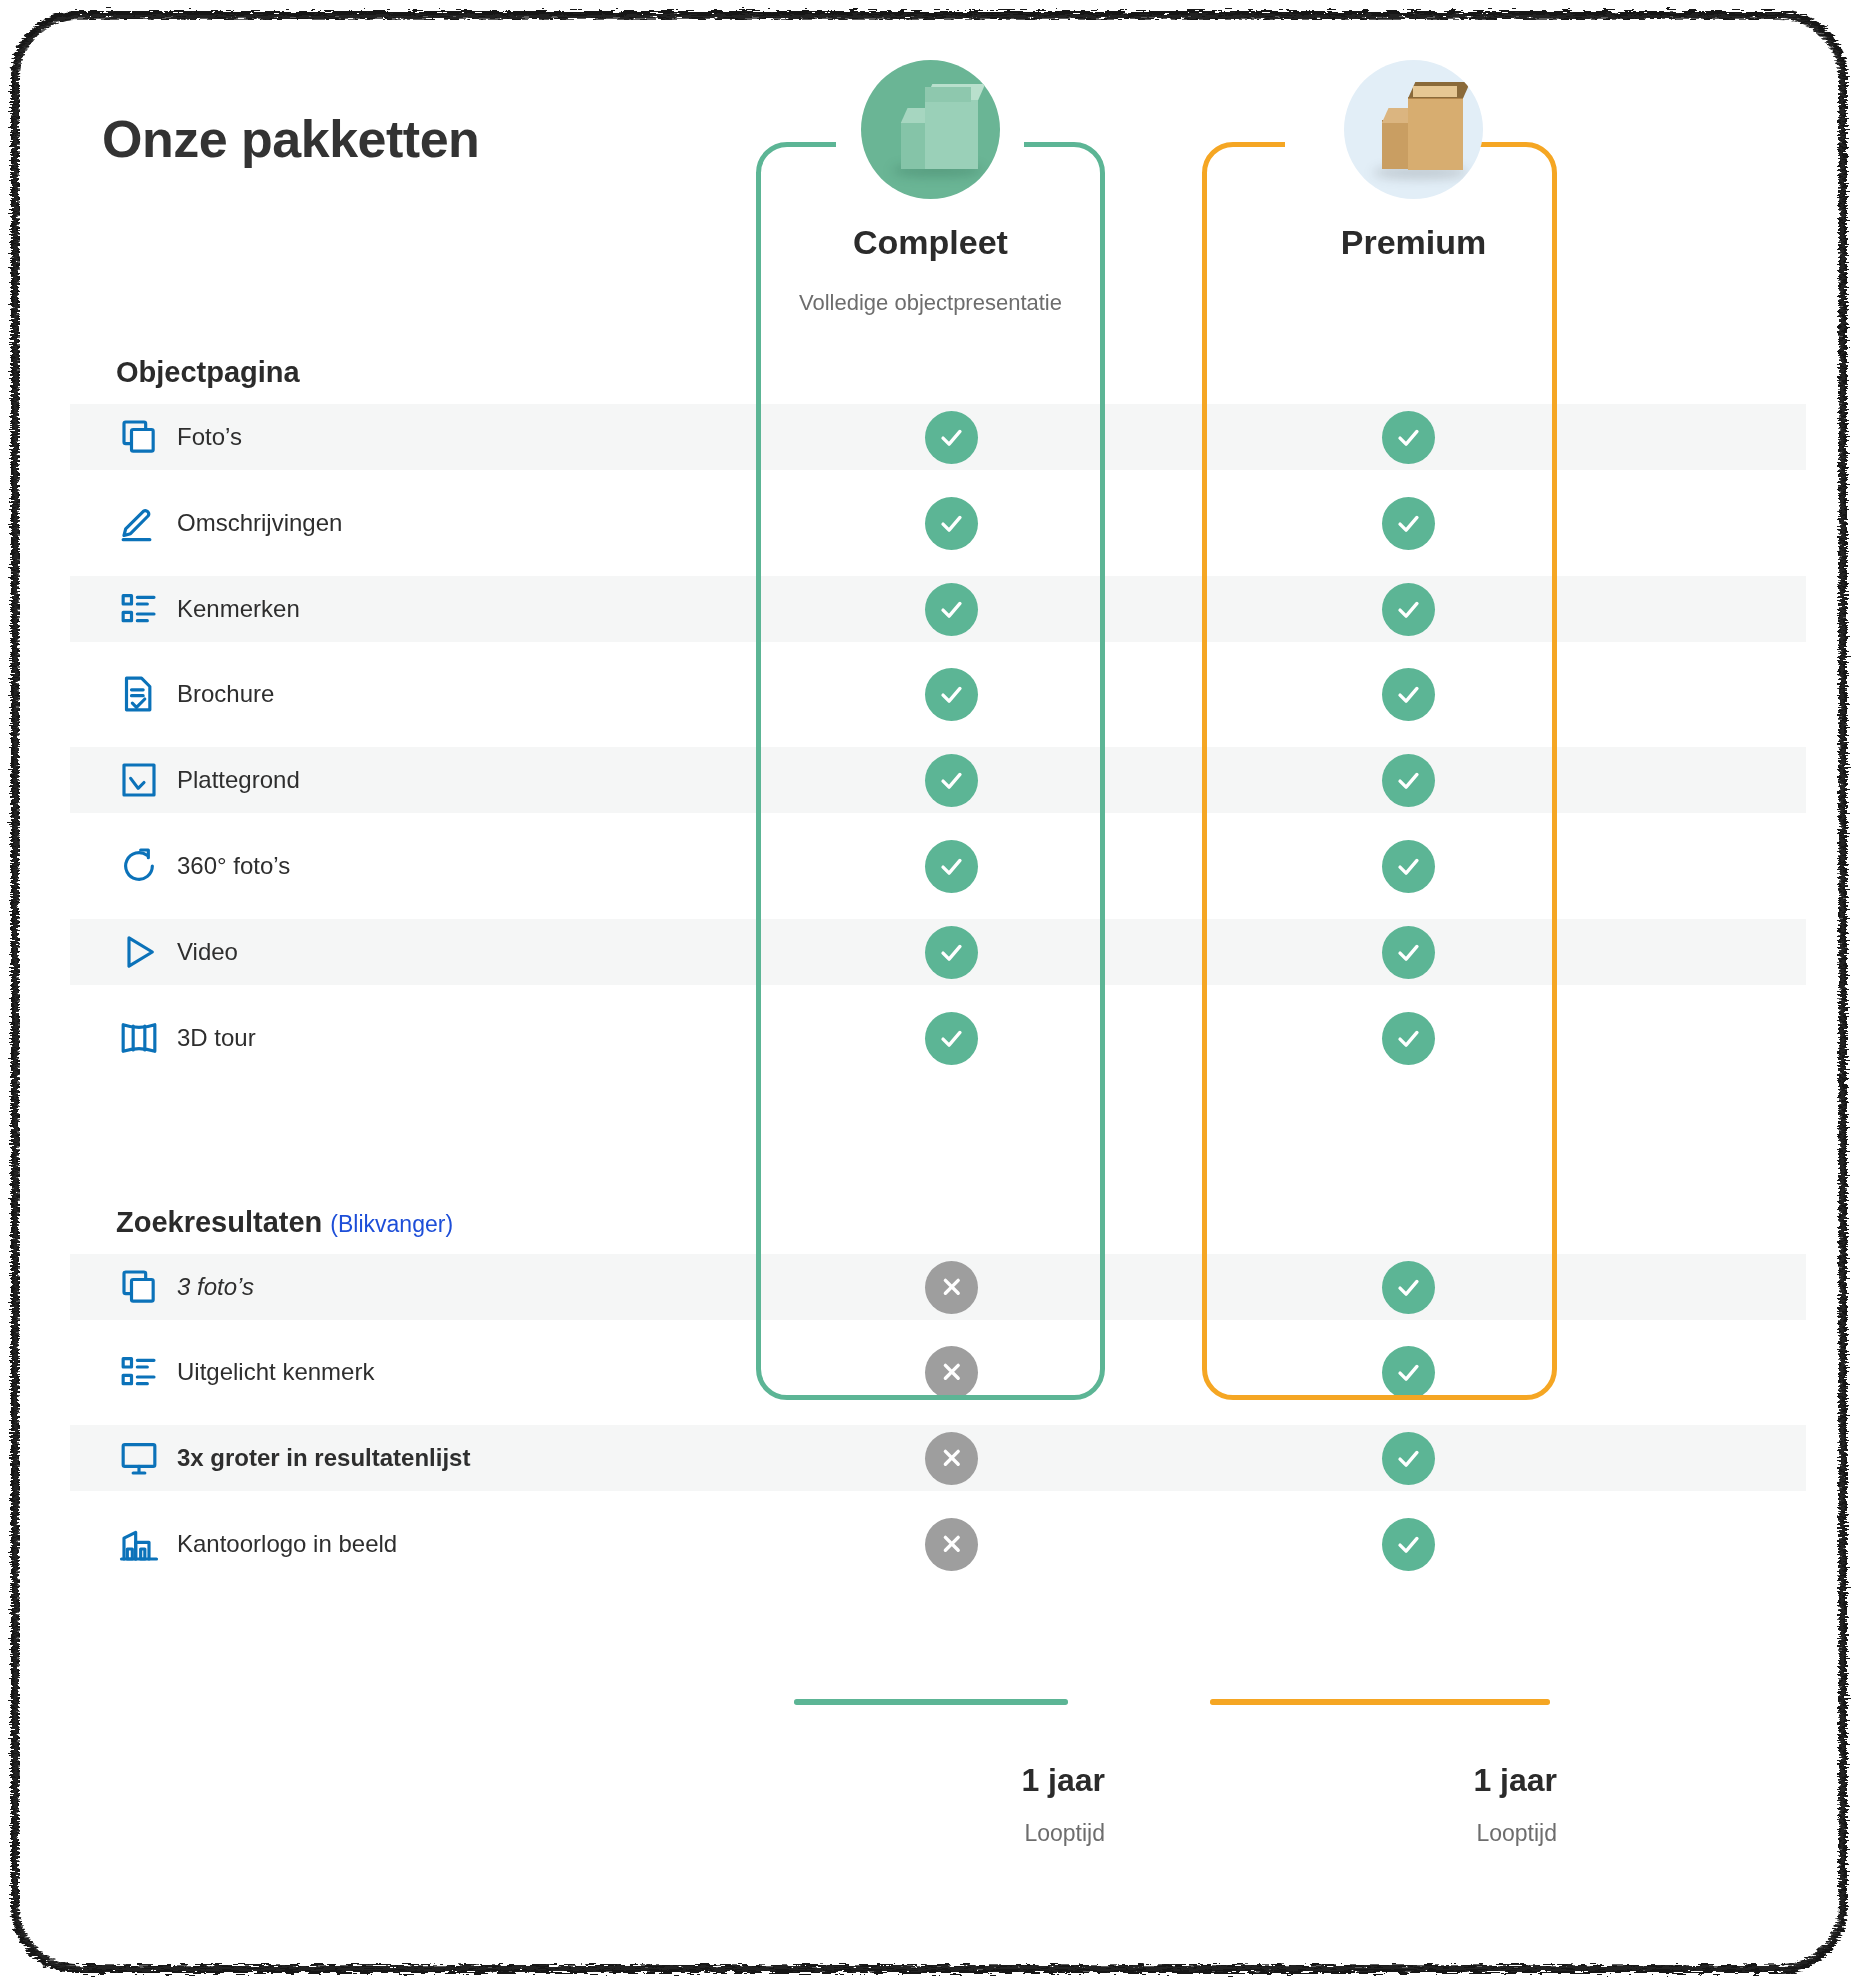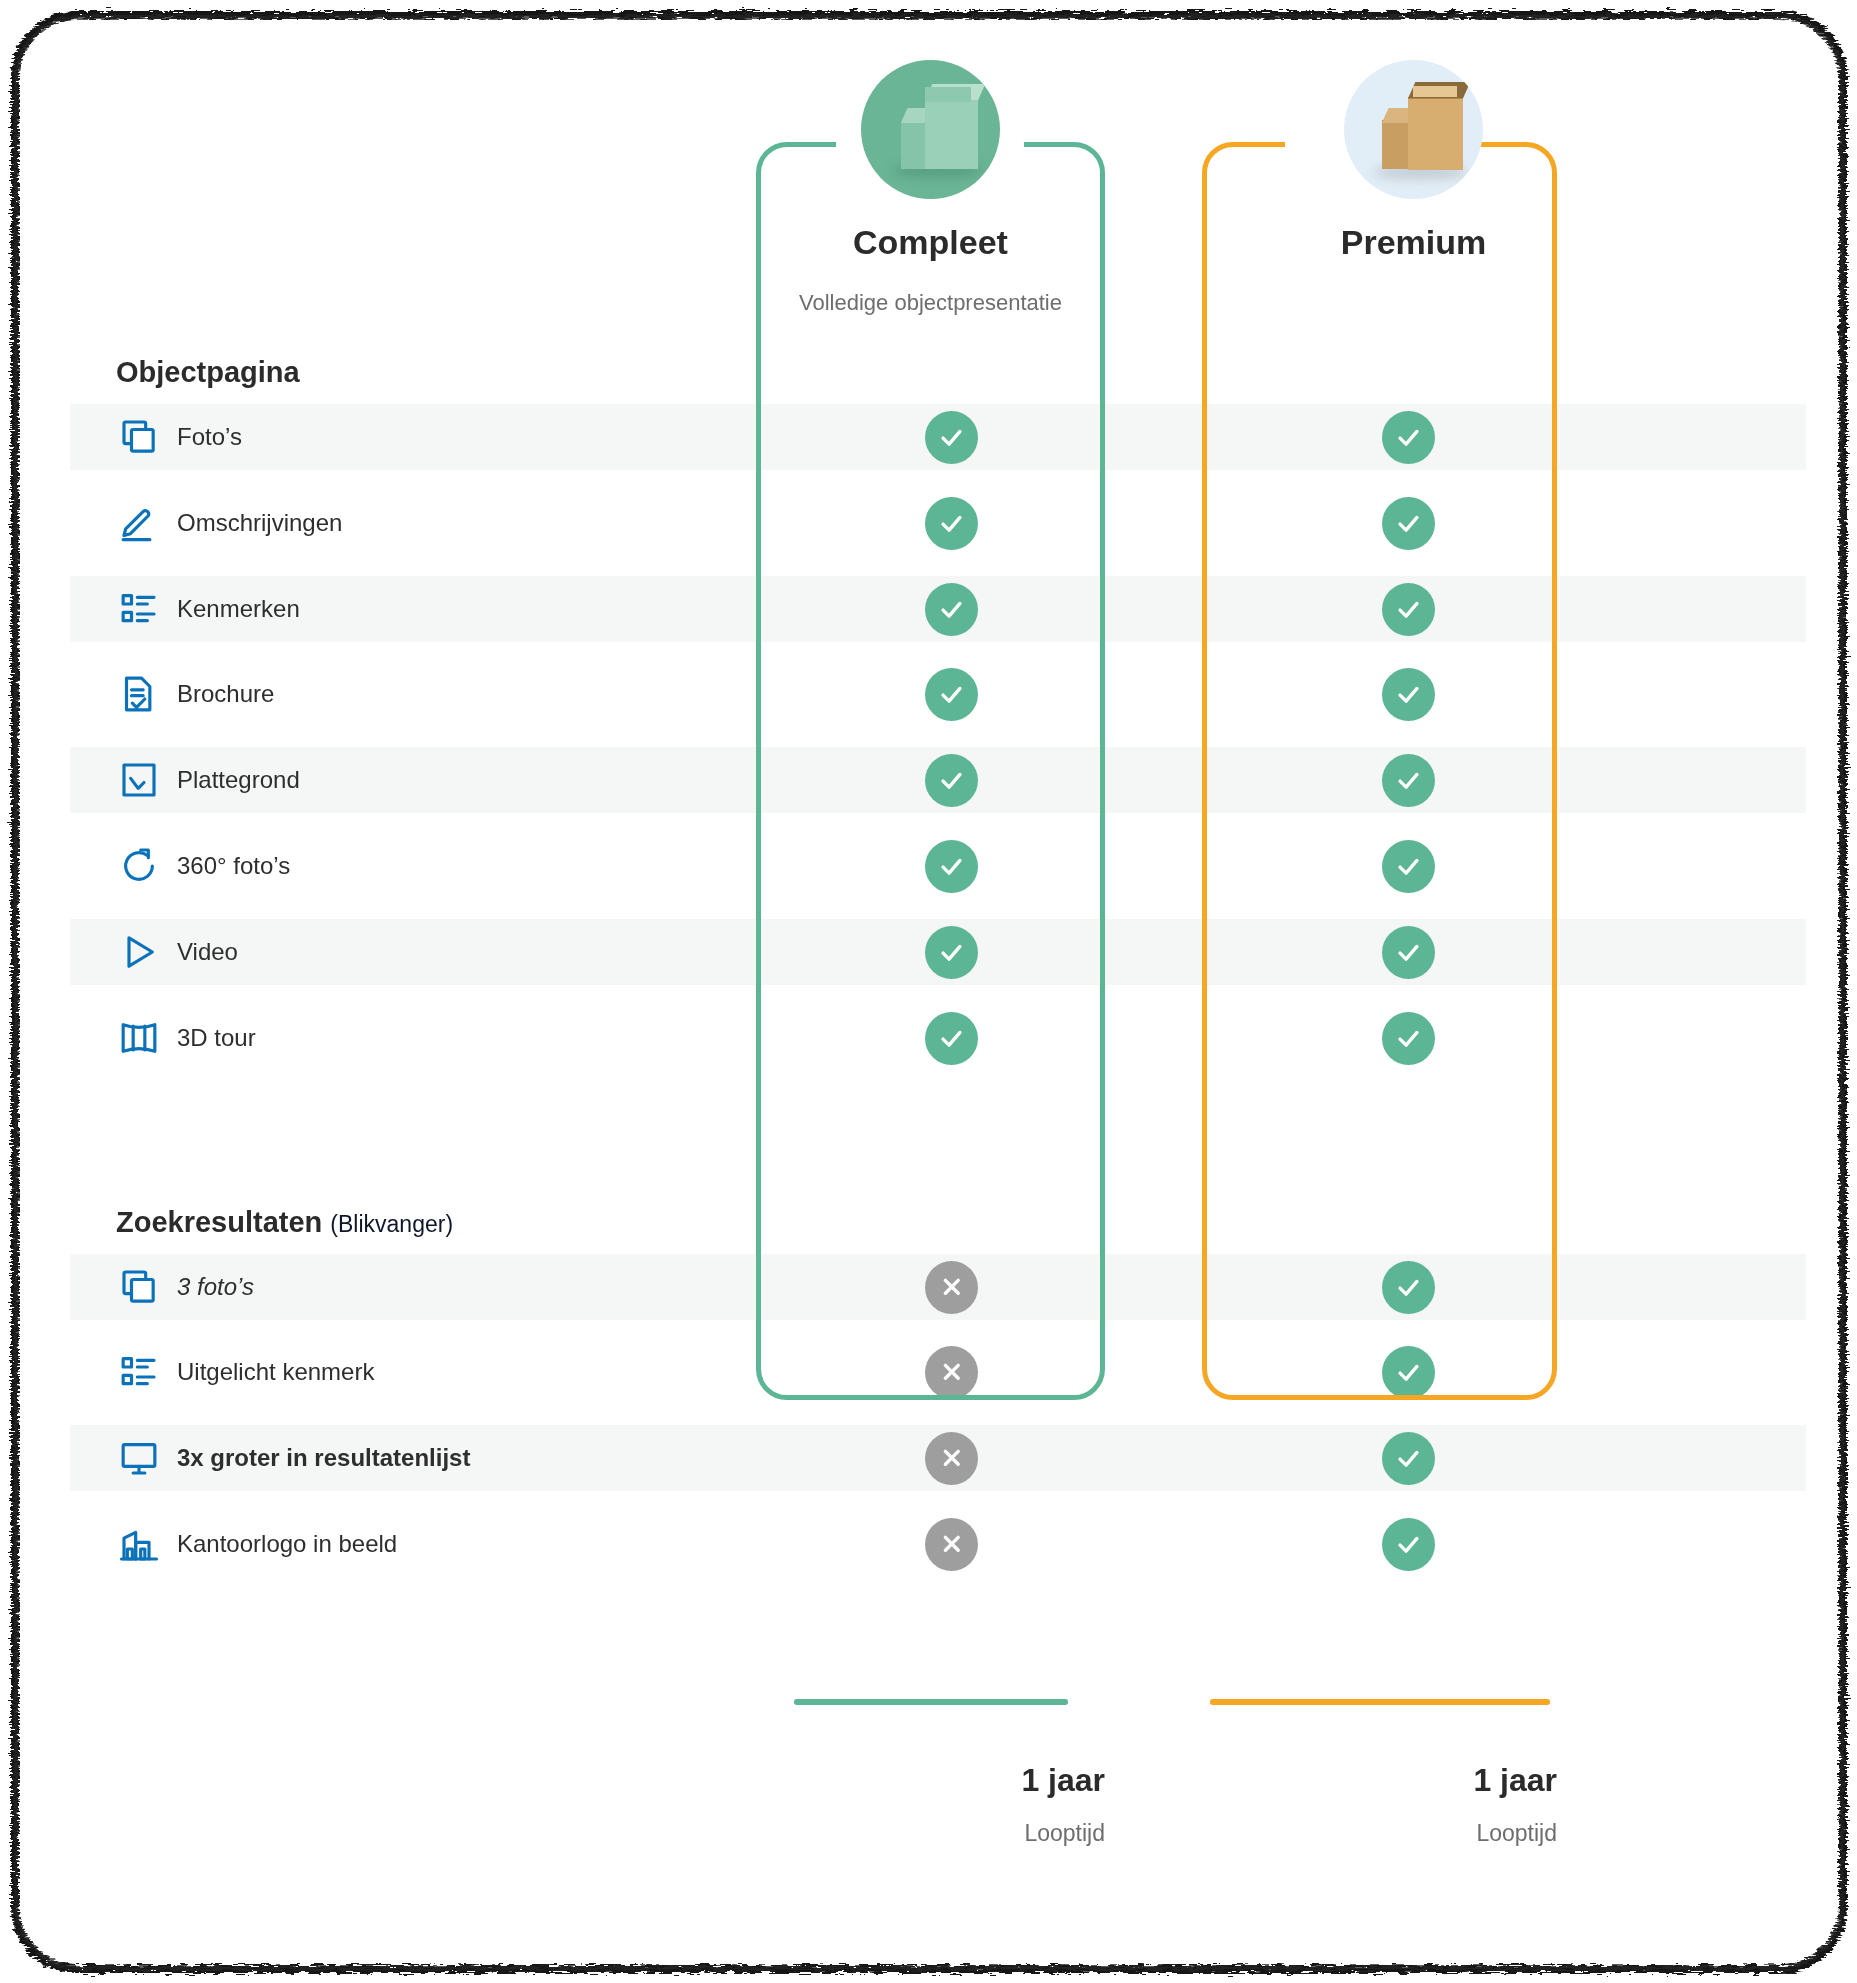--- a/index.html
+++ b/index.html
@@ -135,21 +135,21 @@
     position: absolute;
     left: 96px;
     font-size: 29px;
     font-weight: 700;
     color: #2b2b2b;
     white-space: nowrap;
   }
   .section-title .muted {
     font-size: 23px;
     font-weight: 400;
-    color: #0f172a;
+    color: #1d4ed8;
   }
   #sec-0 { top: 336px; }
   #sec-1 { top: 1186px; }
 
   
   .row {
     position: absolute;
     left: 50px;
     width: 1736px;
     height: 66px;
@@ -224,20 +224,21 @@
     <feDisplacementMap in="SourceGraphic" in2="n" scale="11" xChannelSelector="R" yChannelSelector="G"></feDisplacementMap>
   </filter>
 </svg>
 
 <div id="frame">
   <div class="rough-border"></div>
   <div class="rough-border b2"></div>
 
   <div class="page">
 
+    <h1 id="page-title">Onze pakketten</h1>
 
     <div class="plan-card compleet"></div>
     <div class="plan-card premium"></div>
     <div class="card-notch compleet"></div>
     <div class="card-notch premium"></div>
 
     <div class="plan-head compleet">
       <div class="plan-circle green">
         <div class="boxes">
           <div class="bx gsh"></div>

